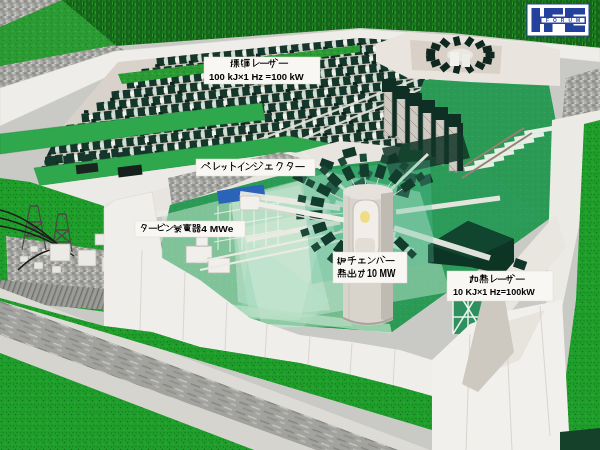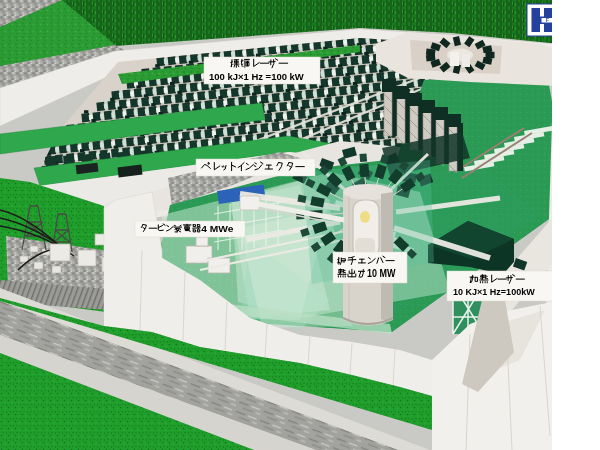--- a/index.html
+++ b/index.html
@@ -1,14 +1,14 @@
 <!DOCTYPE html>
 <html><head><meta charset="utf-8"><title>IFE Plant</title>
 <style>html,body{margin:0;padding:0;background:#fff;font-family:"Liberation Sans",sans-serif;}
-#wrap{width:552px;height:450px;overflow:hidden;}</style></head>
+#wrap{width:600px;height:450px;overflow:hidden;}</style></head>
 <body>
 <div id="wrap">
 <svg width="600" height="450" viewBox="0 0 600 450">
 <defs>
 <pattern id="grassTop" width="10" height="8" patternUnits="userSpaceOnUse">
  <rect width="10" height="8" fill="#1b7a1f"></rect>
  <path d="M1,0 L1,8 M4,1 L3,7 M7,0 L7,8 M9,2 L9,6" stroke="#115214" stroke-width="1.1" fill="none"></path>
  <path d="M2.5,2 L2.5,5 M5.5,3 L5.5,6" stroke="#2f9a33" stroke-width="0.8" fill="none"></path>
 </pattern>
 <pattern id="grassB" width="7" height="7" patternUnits="userSpaceOnUse">

